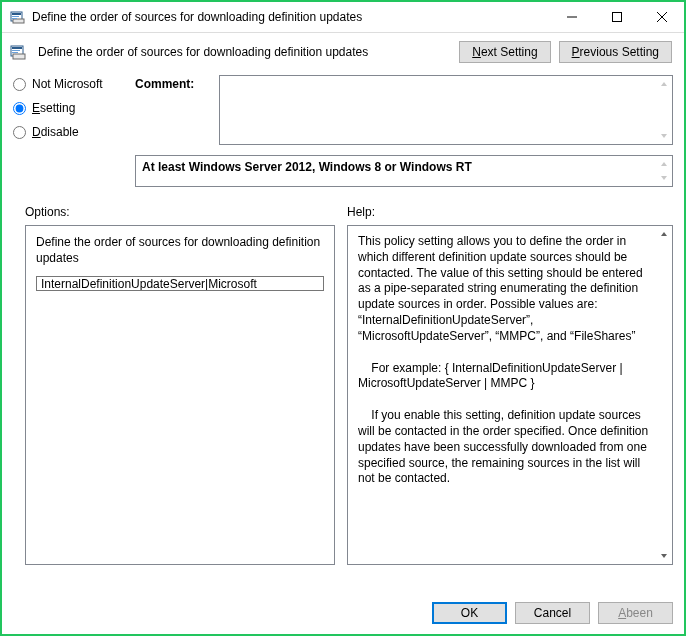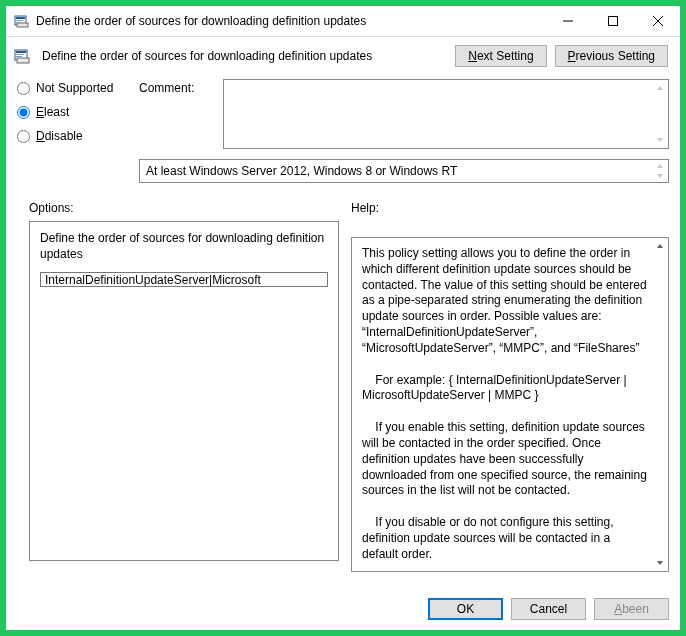--- a/index.html
+++ b/index.html
@@ -1,48 +1,48 @@
 <!DOCTYPE html>
 <html><head>
 <meta charset="utf-8">
 <style>
   html,body{margin:0;padding:0;height:100%;font-family:"Segoe UI",Tahoma,sans-serif;font-size:12px;color:#000;background:#fff;}
-  .window{width:686px;height:636px;border:6px solid #22c55e;box-sizing:border-box;background:#fff;position:relative;}
+  .window{width:686px;height:636px;border:2px solid #22c55e;box-sizing:border-box;background:#fff;position:relative;}
   .titlebar{height:30px;background:#fff;display:flex;align-items:center;border-bottom:1px solid #ddd;}
   .titlebar .icon{width:16px;height:16px;margin:0 6px 0 8px;}
   .titlebar .title{flex:1;font-size:12px;}
   .titlebar .winbtns{display:flex;height:100%;}
   .titlebar .winbtn{width:45px;display:flex;align-items:center;justify-content:center;}
   .titlebar .winbtn svg{display:block;}
   .headerrow{display:flex;align-items:center;padding:8px 12px 12px 8px;gap:10px;}
   .headerrow .hicon{width:18px;height:18px;flex:none;}
   .headerrow .htitle{flex:1;font-size:12px;}
   .navbtns{display:flex;gap:8px;}
   .btn{background:#e1e1e1;border:1px solid #adadad;padding:3px 12px;font-size:12px;font-family:inherit;min-width:88px;text-align:center;}
   .btn.disabled{color:#888;}
   .btn u{text-decoration:underline;}
   .content{padding:0 11px 11px 11px;box-sizing:border-box;}
   .row1{display:flex;gap:12px;}
   .radios{width:110px;padding-top:2px;}
   .radio{display:flex;align-items:center;gap:6px;margin-bottom:10px;}
   .radio input{margin:0;}
   .rightcol{flex:1;}
-  .lblrow{display:flex;gap:6px;margin-bottom:10px;}
+  .lblrow{display:flex;gap:6px;margin-bottom:10px;font-weight:bold;}
   .lblrow .lbl{width:78px;padding-top:2px;}
   .lblrow .box{flex:1;}
   .sunken{border:1px solid #828790;background:#fff;box-sizing:border-box;position:relative;}
   .commentbox{height:70px;}
-  .supportedbox{height:24px;padding:4px 16px 4px 6px;font-size:12px;line-height:1.25;}
+  .supportedbox{height:32px;padding:4px 16px 4px 6px;font-size:12px;line-height:1.25;}
   .vscroll{position:absolute;right:1px;top:1px;bottom:1px;width:14px;display:flex;flex-direction:column;justify-content:space-between;}
   .arrow{width:14px;height:14px;display:flex;align-items:center;justify-content:center;}
 
   .row2{display:flex;gap:12px;margin-top:8px;height:360px;padding-left:12px;}
   .col{flex:1;display:flex;flex-direction:column;}
   .colL{flex:0 0 310px;}
-  .colR{flex:1;gap:16px;}
+  .colR{flex:1;}
   .col .collabel{font-size:12px;margin-bottom:6px;}
   .panel{flex:1;border:1px solid #828790;background:#fff;padding:8px 10px;box-sizing:border-box;font-size:12px;line-height:1.35;}
   .optioninput{width:100%;border:1px solid #767676;font-family:inherit;font-size:12px;padding:2px 4px;box-sizing:border-box;margin-top:10px;height:15px;}
   .helppanel{position:relative;padding-right:20px;}
   .helptext{line-height:1.32;}
   .indent{text-indent:0;}
   .footer{position:absolute;bottom:10px;right:11px;display:flex;gap:8px;}
   .footer .btn{min-width:75px;}
   .ok{background:#e1e1e1;border:1px solid #0078d7;box-shadow:inset 0 0 0 1px #0078d7;}
 </style>
@@ -98,25 +98,25 @@
       <button class="btn"><u>P</u>revious Setting</button>
     </div>
   </div>
 
   <div class="content">
 
     <div class="row1">
       <div class="radios">
         <label class="radio">
           <input type="radio" name="state" style="">
-          <span>Not Supported</span>
+          <span>Not Microsoft</span>
         </label>
         <label class="radio">
           <input type="radio" name="state" checked="" style="">
-          <span><u>E</u><span>least</span></span>
+          <span><u>E</u><span>setting</span></span>
         </label>
         <label class="radio">
           <input type="radio" name="state" style="">
           <span><u>D</u><span>disable</span></span>
         </label>
       </div>
 
       <div class="rightcol">
         <div class="lblrow">
           <div class="lbl">Comment:</div>
@@ -166,21 +166,20 @@
       <div class="col colR">
         <div class="collabel">Help:</div>
         <div class="panel helppanel">
           <div class="helptext">
             <div>This policy setting allows you to define the order in which different definition update sources should be contacted. The value of this setting should be entered as a pipe-separated string enumerating the definition update sources in order. Possible values are: “InternalDefinitionUpdateServer”, “MicrosoftUpdateServer”, “MMPC”, and “FileShares”</div>
             <br>
             <div class="indent">&nbsp;&nbsp;&nbsp;&nbsp;For example: { InternalDefinitionUpdateServer | MicrosoftUpdateServer | MMPC }</div>
             <br>
             <div class="indent">&nbsp;&nbsp;&nbsp;&nbsp;If you enable this setting, definition update sources will be contacted in the order specified. Once definition updates have been successfully downloaded from one specified source, the remaining sources in the list will not be contacted.</div>
             <br>
-            <div class="indent">&nbsp;&nbsp;&nbsp;&nbsp;If you disable or do not configure this setting, definition update sources will be contacted in a default order.</div>
           </div>
           <div class="vscroll">
             <div class="arrow">
                 <svg width="8" height="8">
                   <polygon points="4,2 7,6 1,6" fill="#606060"></polygon>
                 </svg>
               </div>
             <div class="arrow">
                 <svg width="8" height="8">
                   <polygon points="1,2 7,2 4,6" fill="#606060"></polygon>

